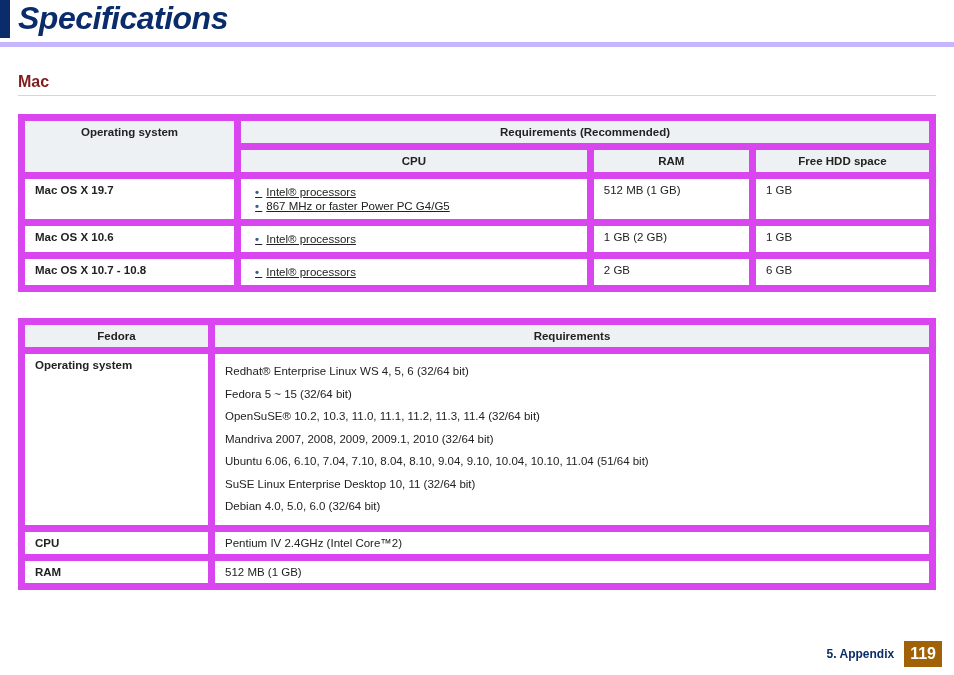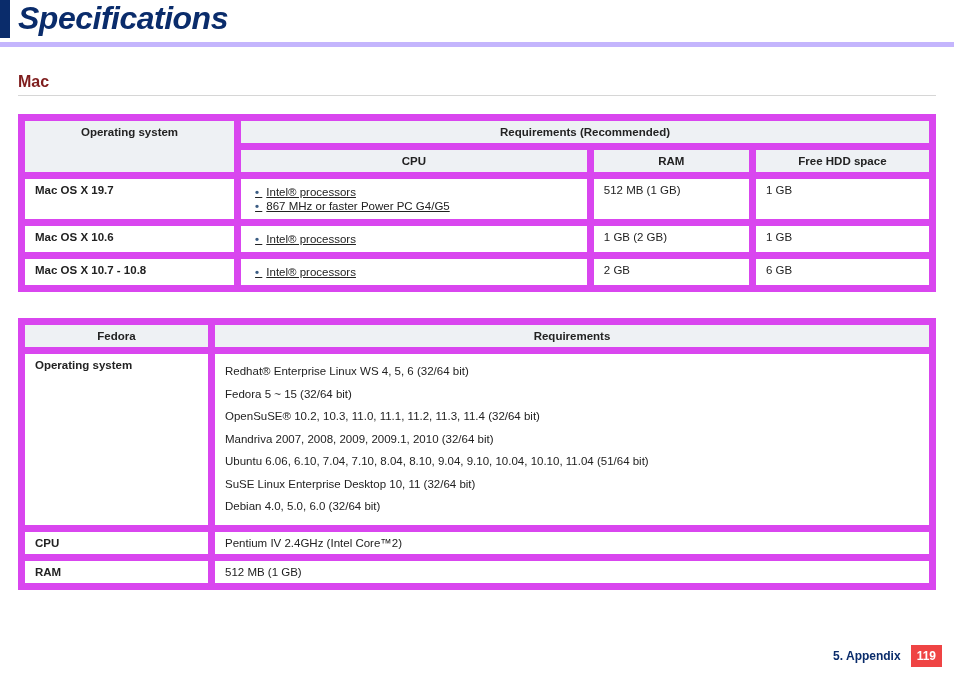--- a/index.html
+++ b/index.html
@@ -80,24 +80,24 @@
     display: flex;
     align-items: center;
     gap: 10px;
   }
   .footer-text {
     font-size: 12px;
     font-weight: 700;
     color: #0a2c6b;
   }
   .footer-page {
-    background: #ef4444;
+    background: #a16207;
     color: #fff;
     font-weight: 700;
-    font-size: 12px;
+    font-size: 16px;
     padding: 4px 6px;
     min-width: 24px;
     text-align: center;
   }
 </style>
 </head>
 <body>
 
 <div class="title-bar">
   <div class="title-mark"></div>

